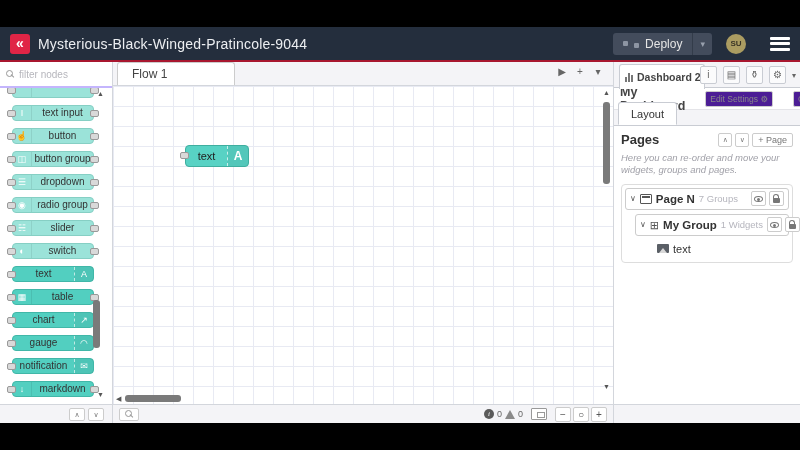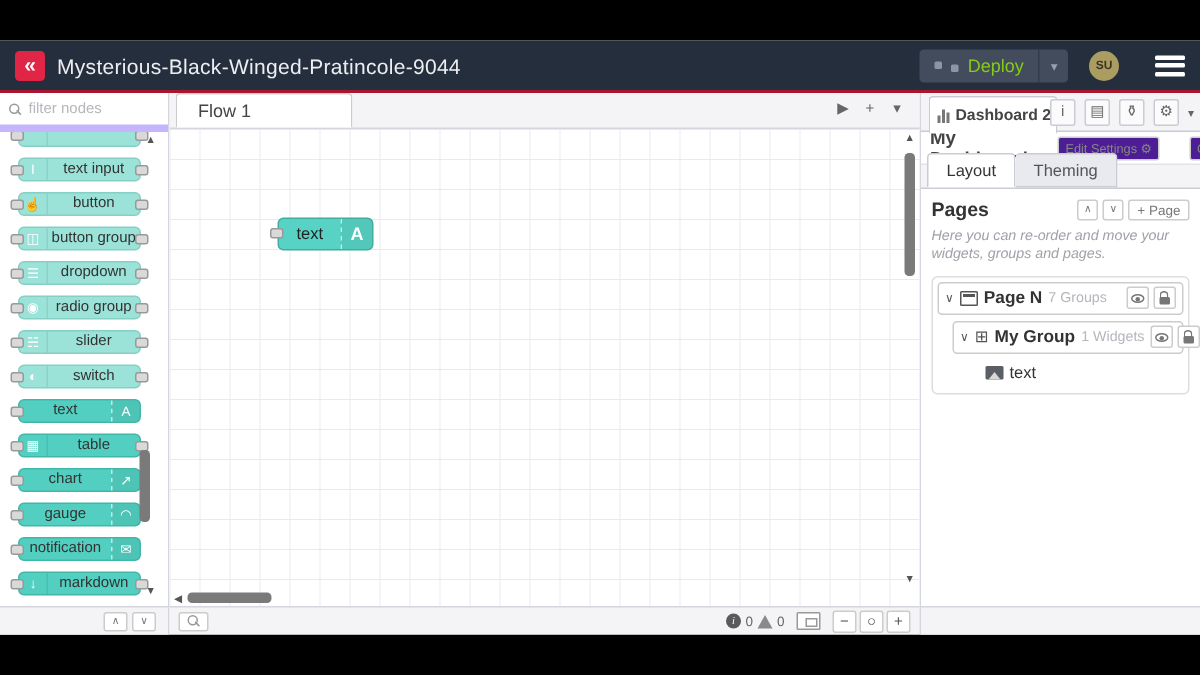--- a/index.html
+++ b/index.html
@@ -7,35 +7,35 @@
   body { font-family:"Liberation Sans", sans-serif; }
   .screen { position:relative; width:800px; height:450px; background:#000; overflow:hidden; }
   .app { position:absolute; top:27px; left:0; width:800px; height:396px; background:#fff; display:flex; flex-direction:column; }
 
   
   .header { height:35px; background:#242e3d; border-bottom:2px solid #a8172f; display:flex; align-items:center; padding:0 10px; flex:0 0 auto; }
   .logo { width:20px; height:20px; background:#e02546; border-radius:3px; color:#fff; font-weight:bold; font-size:14px; line-height:18px; text-align:center; margin-right:8px; }
   .apptitle { color:#eceef1; font-size:14px; letter-spacing:.2px; }
   .hspacer { flex:1; }
   .deploy { display:flex; align-items:center; background:#434c5c; border-radius:3px; height:22px; margin-right:14px; }
-  .deploy .dmain { display:flex; align-items:center; gap:6px; padding:0 10px; color:#84cc16; font-size:12px; }
+  .deploy .dmain { display:flex; align-items:center; gap:6px; padding:0 10px; color:#e5e5e5; font-size:12px; }
   .dicon { position:relative; width:16px; height:8px; }
   .dicon::before, .dicon::after { content:""; position:absolute; width:5px; height:5px; background:#8d95a3; border-radius:1px; top:1px; }
   .dicon::before { left:0; } .dicon::after { right:0; top:3px; }
   .deploy .dchev { border-left:1px solid #333c4a; padding:0 7px; color:#98a0ad; font-size:9px; line-height:22px; }
   .avatar { width:20px; height:20px; border-radius:50%; background:#ab9c61; color:#3a3526; font-size:8px; font-weight:bold; text-align:center; line-height:20px; margin-right:24px; }
   .burger { width:20px; height:14px; display:flex; flex-direction:column; justify-content:space-between; cursor:pointer; }
   .burger span { display:block; height:3px; background:#fff; border-radius:1px; }
 
   
   .main { flex:1; display:flex; min-height:0; }
 
   
   .palette { width:113px; flex:0 0 auto; border-right:1px solid #d3d6dc; display:flex; flex-direction:column; background:#fff; }
-  .psearch { height:26px; border-bottom:5px solid #c4b5fd; display:flex; align-items:center; padding:0 6px; gap:5px; flex:0 0 auto; }
+  .psearch { height:26px; border-bottom:2px solid #c4b5fd; display:flex; align-items:center; padding:0 6px; gap:5px; flex:0 0 auto; }
   .mag { position:relative; width:8px; height:8px; }
   .mag::before { content:""; position:absolute; width:5px; height:5px; border:1px solid #999; border-radius:50%; top:0; left:0; }
   .mag::after { content:""; position:absolute; width:1px; height:4px; background:#999; transform:rotate(-45deg); left:6px; top:4px; }
   .psearch input { border:none; outline:none; font-size:10px; width:80px; color:#555; font-family:"Liberation Sans",sans-serif; }
   .psearch input::placeholder { color:#b6b6bc; }
   .plist { position:relative; flex:1; overflow:hidden; padding-top:6px; }
   .pnode { position:relative; width:82px; height:16px; margin:0 0 7px 12px; background:#9be3d9; border:1px solid #86cfc4; border-radius:4px; display:flex; align-items:stretch; font-size:10px; color:#333; cursor:grab; }
   .pnode.dark { background:#52cfc0; border-color:#41b7a8; }
   .pnode .nicon { width:19px; flex:0 0 auto; color:#fff; font-size:9px; line-height:14px; text-align:center; border-right:1px solid rgba(0,0,0,.08); overflow:hidden; }
   .pnode .nlabel { flex:1; text-align:center; line-height:14px; white-space:nowrap; overflow:hidden; }
@@ -323,21 +323,20 @@
             <span class="sbmore">▾</span>
           </div>
         </div>
         <div class="dashrow">
           <span class="dtitle">My Dashboard</span>
           <span class="minibtn">Edit Settings ⚙</span>
           <span class="minibtn">Open Dashboard ↗</span>
         </div>
         <div class="lttabs">
           <div class="lttab active">Layout</div>
-          <div class="lttab inactive">Theming</div>
         </div>
         <div class="sbcontent">
           <div class="pagehead">
             <h3>Pages</h3>
             <span class="sq">∧</span>
             <span class="sq">∨</span>
             <span class="sq addpage">+ Page</span>
           </div>
           <div class="helptext">Here you can re-order and move your widgets, groups and pages.</div>
           <div class="tree">

